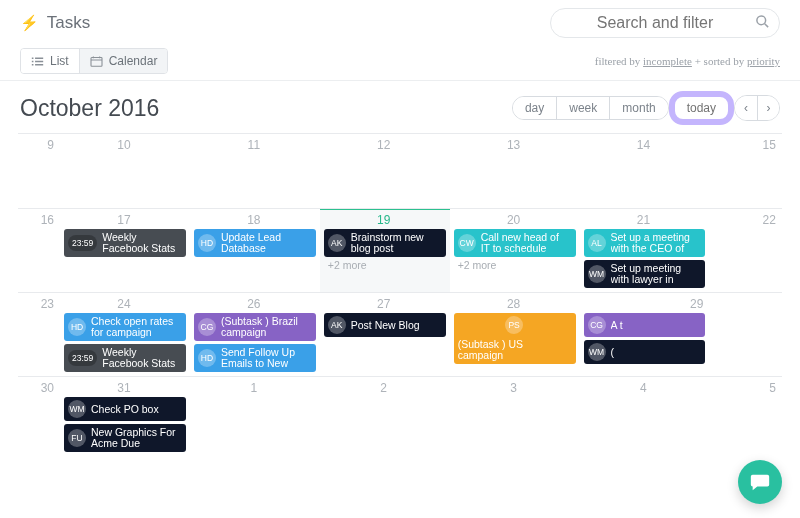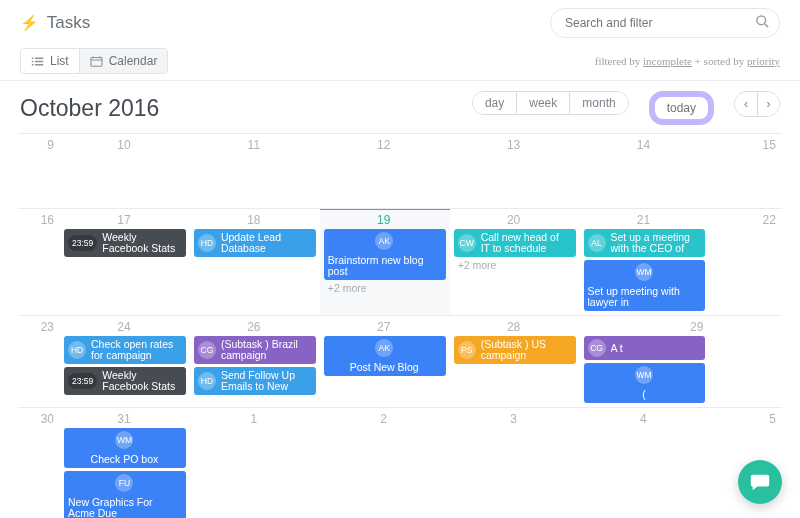--- a/index.html
+++ b/index.html
@@ -30,23 +30,24 @@
   .bolt { color: #f5a623; font-size: 15px; }
   .search-wrap {
     position: relative;
   }
   .search-input {
     width: 230px;
     height: 30px;
     border: 1px solid #e4e7ea;
     border-radius: 16px;
     padding: 0 34px 0 14px;
-    font-size: 12px;
+    font-size: 16px;
     color: #a3a8ae;
     outline: none;
+    text-align: center;
   }
   .search-icon {
     position: absolute;
     right: 10px; top: 6px;
     color: #9ba1a8;
     font-size: 14px;
   }
   
   .toolbar {
     display: flex;
@@ -88,22 +89,22 @@
     justify-content: space-between;
     padding: 10px 20px 8px 20px;
   }
   .month-title {
     font-size: 23px;
     font-weight: 400;
     color: #444a51;
   }
   .range-ctrls {
     display: flex;
-    align-items: flex-start;
-    gap: 20px;
+    align-items: center;
+    gap: 0;
   }
   .seg {
     display: flex;
     border: 1px solid #d7dbe0;
     border-radius: 14px;
     overflow: hidden;
   }
   .seg-btn {
     padding: 4px 12px;
     font-size: 12px;
@@ -203,24 +204,24 @@
   }
   .more {
     font-size: 10.5px;
     color: #a8adb3;
     padding-left: 4px;
     padding-top: 2px;
     cursor: pointer;
   }
   .c-dark { background:#474c52; }
   .c-blue { background:#3aa0e8; }
-  .c-green { background:#3b82f6;flex-direction:column; }
+  .c-green { background:#0f172a; }
   .c-teal { background:#28c3cb; }
   .c-purple { background:#8763c5; }
-  .c-orange { background:#f5a623; }
+  .c-orange { background:#f5a623;flex-direction:column; }
   
   .chat-bubble {
     position: fixed;
     right: 18px; bottom: 14px;
     width: 44px; height: 44px;
     border-radius: 22px;
     background: #29c0a0;
     display: flex; align-items: center; justify-content: center;
     box-shadow: 0 4px 12px rgba(0,0,0,.18);
     cursor: pointer;

